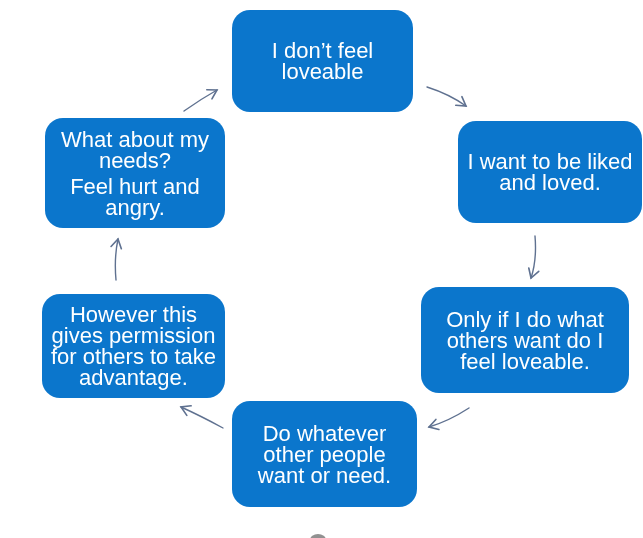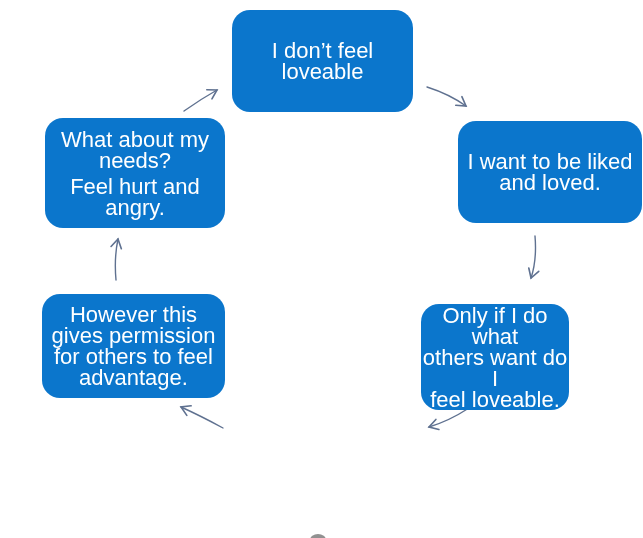--- a/index.html
+++ b/index.html
@@ -52,21 +52,21 @@
     justify-content: center;
     text-align: center;
     font-size: 22px;
     line-height: 21px;
   }
   .node .para { white-space: pre-line; }
   .node .para + .para { margin-top: 5px; }
 
   .n-top         { left: 232px; top:  10px; width: 181px; height: 102px; }
   .n-right-upper { left: 421px; top: 121px; width: 184px; height: 102px; margin-left: 37px; }
-  .n-right-lower { left: 421px; top: 304px; width: 148px; height: 106px; }
+  .n-right-lower { left: 421px; top: 287px; width: 208px; height: 106px; }
   .n-bottom      { left: 232px; top: 401px; width: 185px; height: 106px; }
   .n-left-lower  { left:  42px; top: 294px; width: 183px; height: 104px; }
   .n-left-upper  { left:  45px; top: 118px; width: 180px; height: 110px; }
 
   .bottom-artifact {
     position: absolute;
     left: 310px;
     top: 534px;
     width: 16px;
     height: 6px;
@@ -102,25 +102,30 @@
     <div class="para">I want to be liked
 and loved.</div>
   </div>
 
   <div class="node n-right-lower">
     <div class="para">Only if I do what
 others want do I
 feel loveable.</div>
   </div>
 
+  <div class="node n-bottom">
+    <div class="para">Do whatever
+other people
+want or need.</div>
+  </div>
 
   <div class="node n-left-lower">
     <div class="para">However this
 gives permission
-for others to feel
+for others to take
 advantage.</div>
   </div>
 
   <div class="node n-left-upper">
     <div class="para">What about my
 needs?</div>
     <div class="para">Feel hurt and
 angry.</div>
   </div>
 

